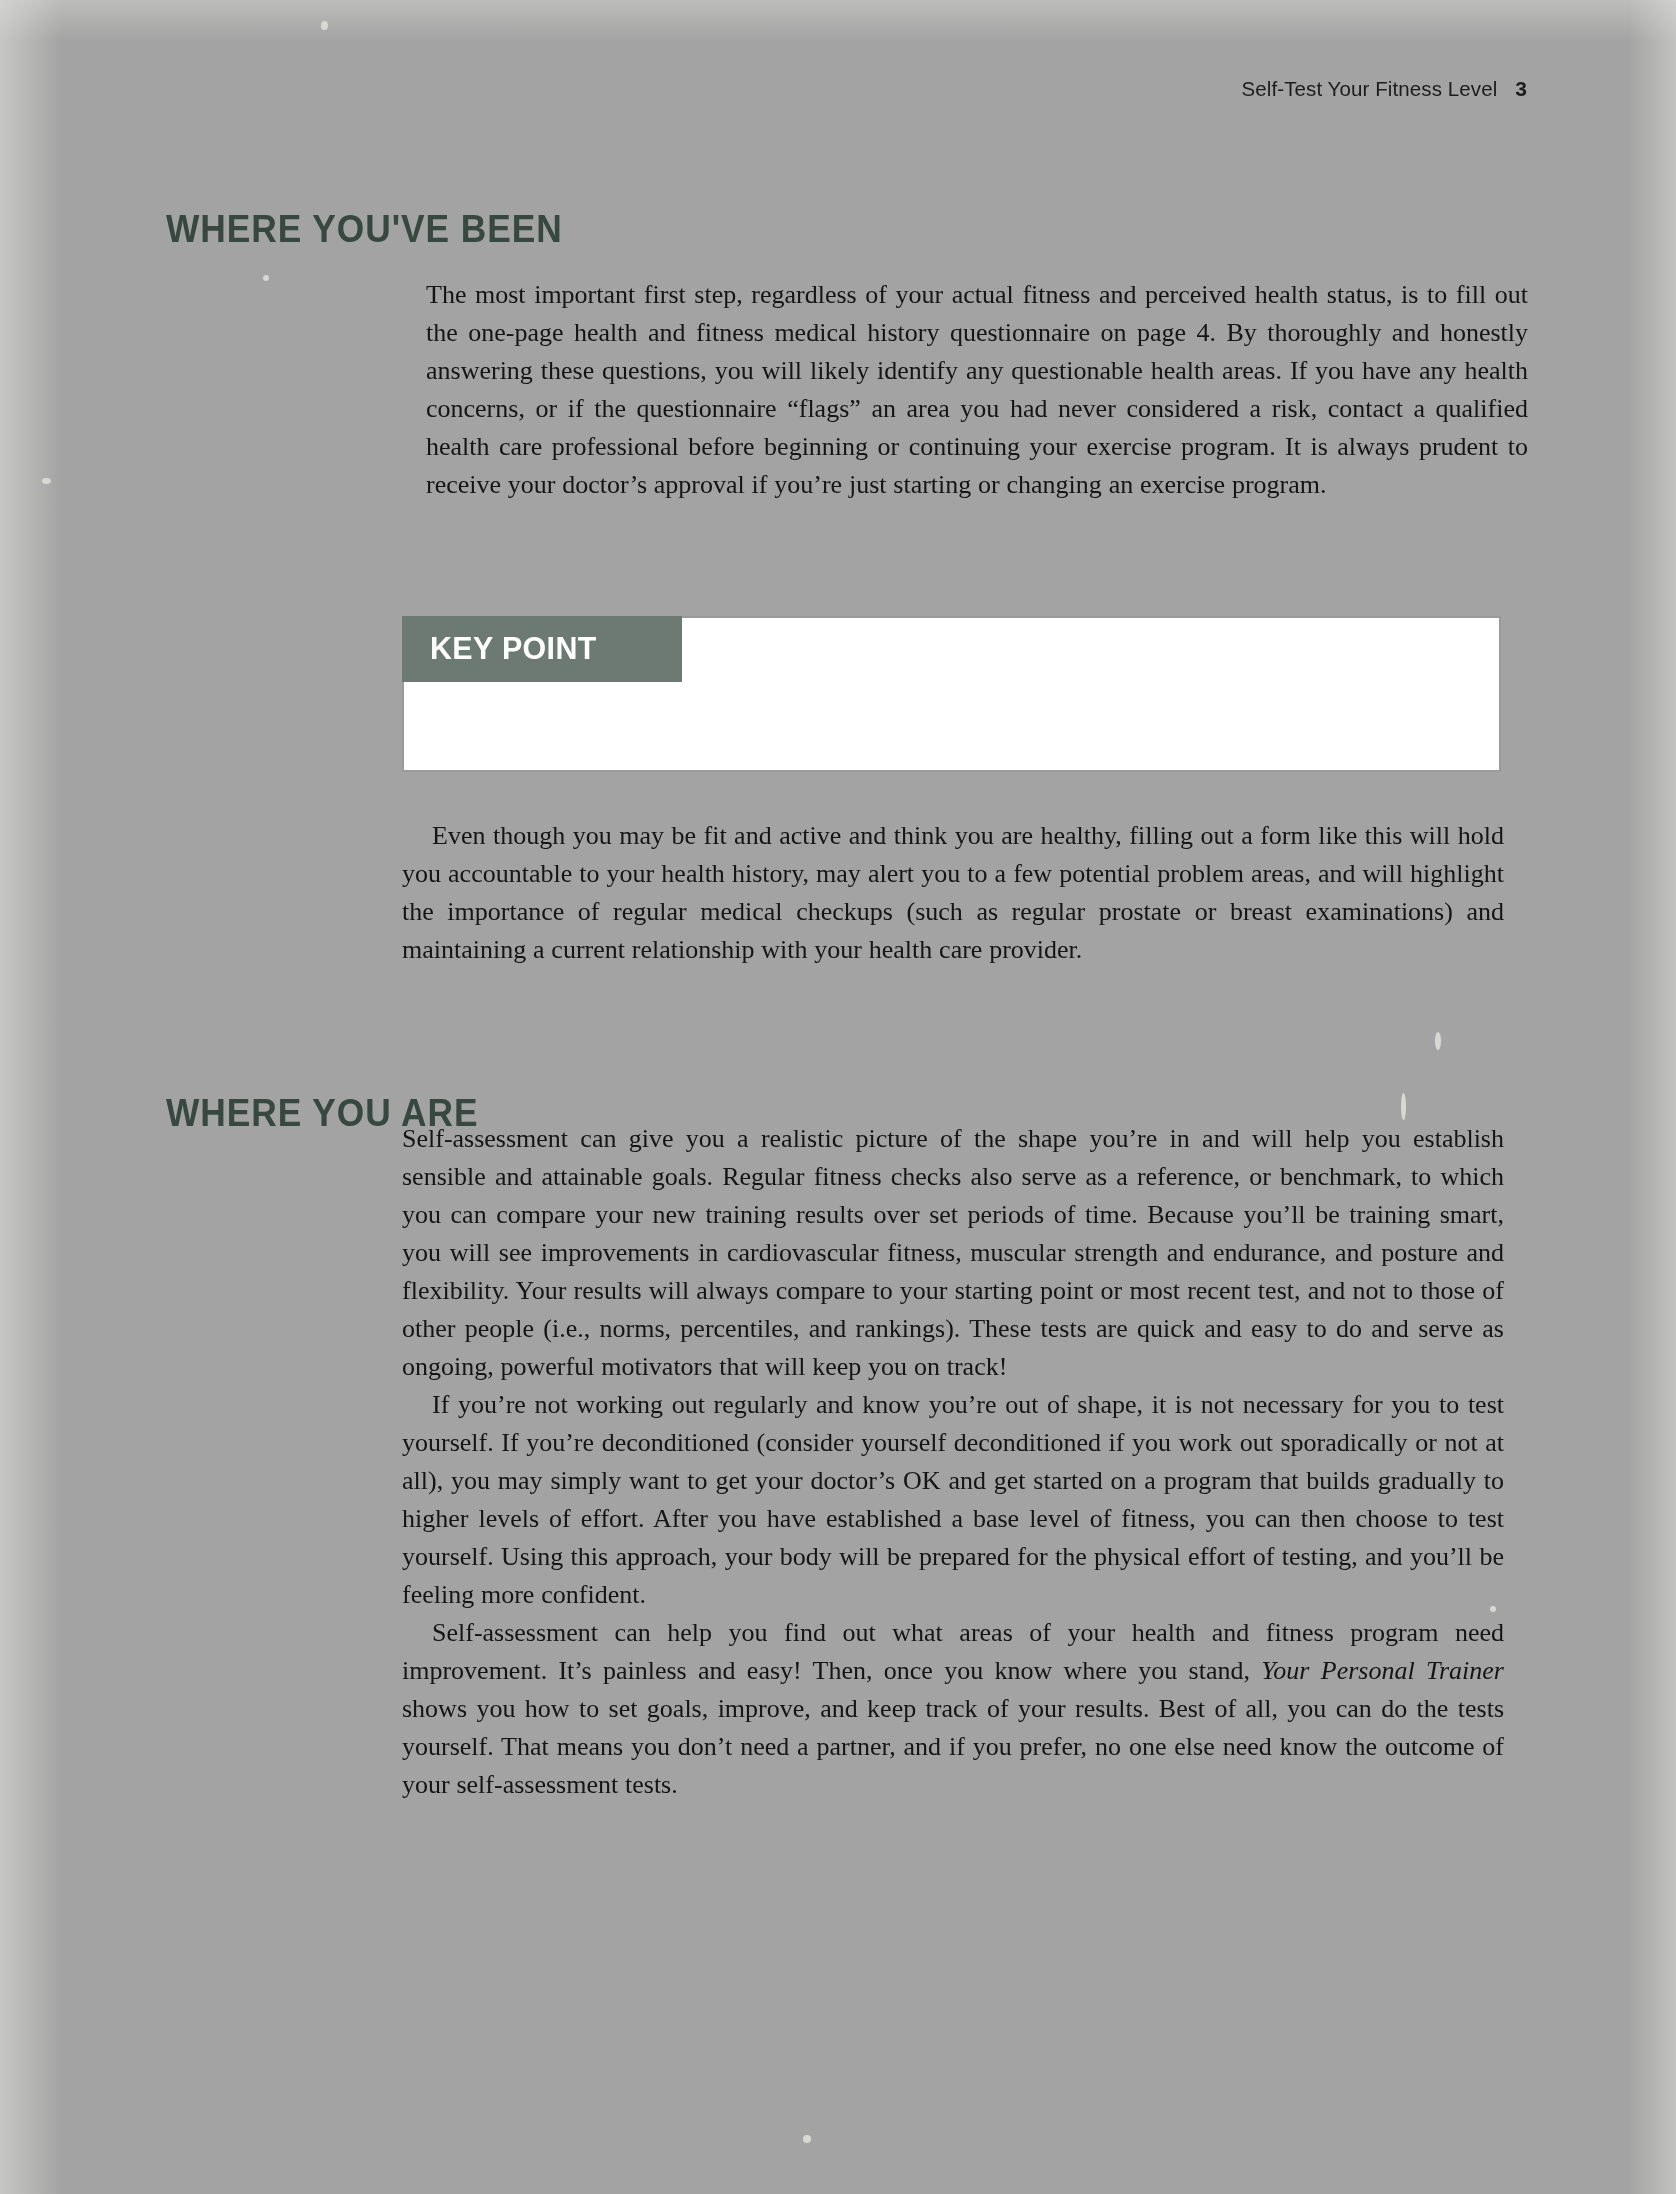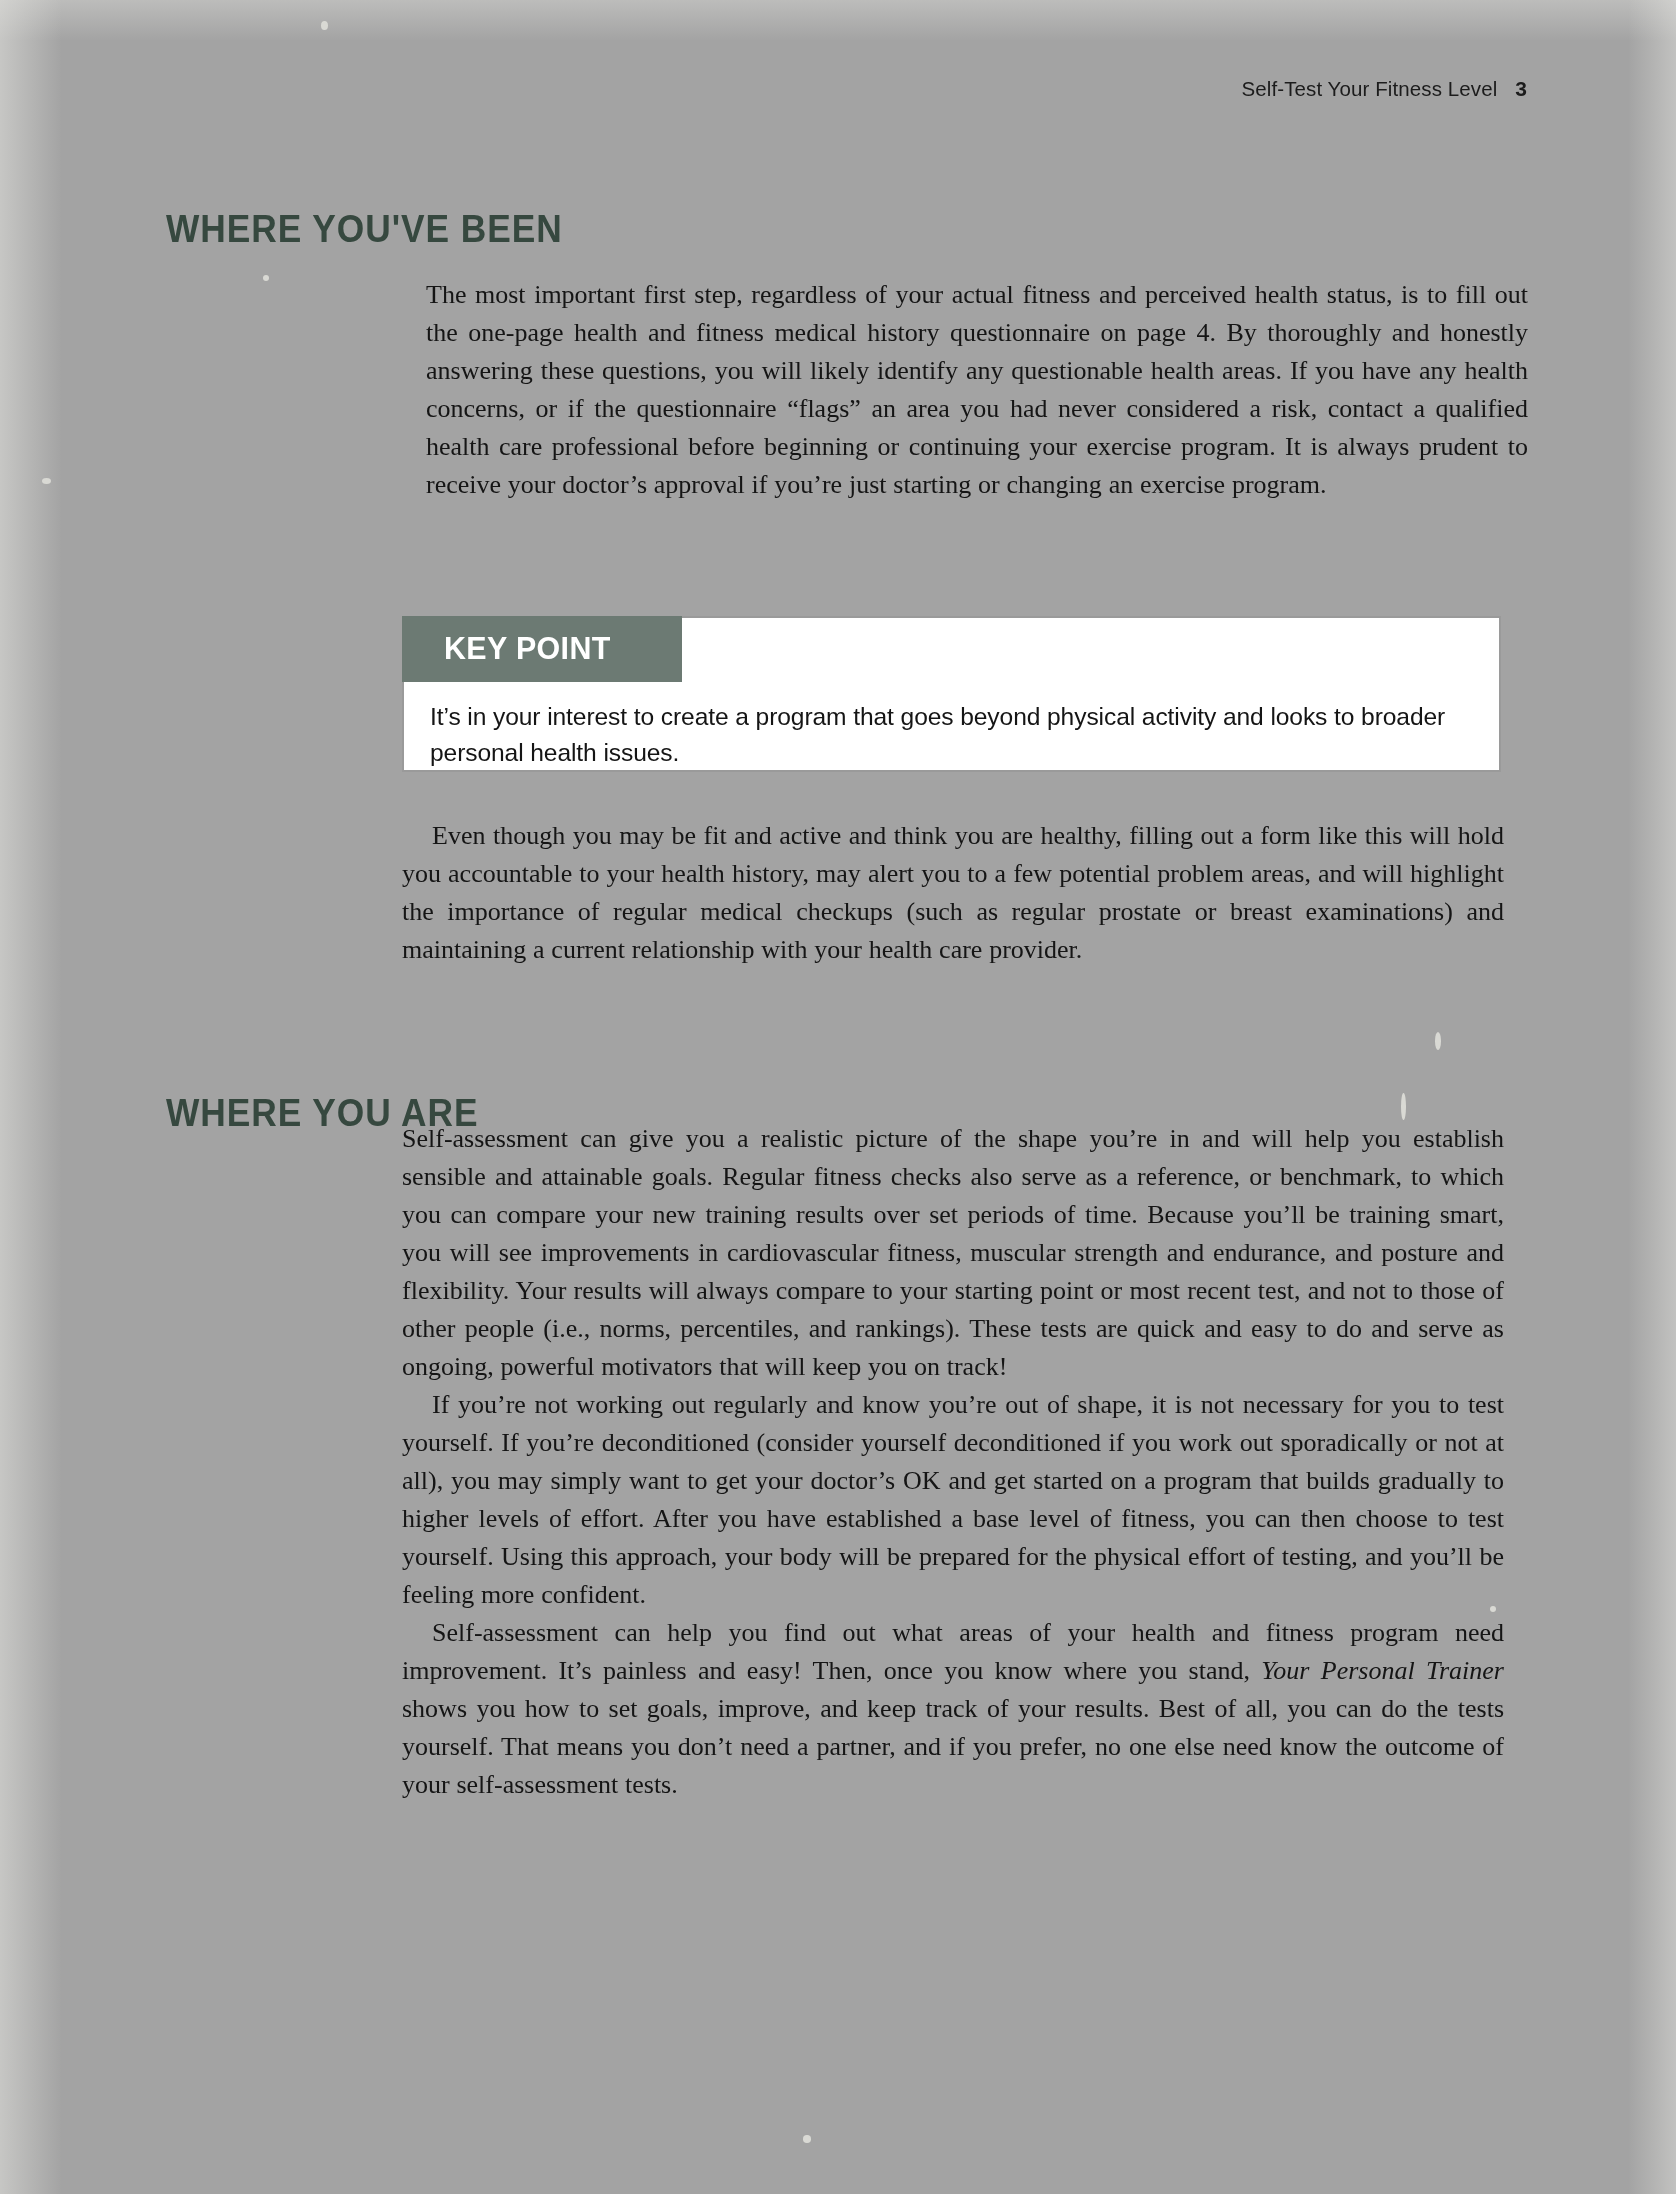--- a/index.html
+++ b/index.html
@@ -106,21 +106,21 @@
   }
   .keypoint-tab {
     position: absolute;
     left: -2.1px;
     top: -2.1px;
     width: 280px;
     height: 66px;
     background: #6c7a73;
     display: flex;
     align-items: center;
-    padding-left: 42px;
+    padding-left: 28px;
     box-sizing: border-box;
   }
   .keypoint-tab-label {
     color: #ffffff;
     font-family: "Liberation Sans", sans-serif;
     font-weight: bold;
     font-size: 32px;
     letter-spacing: 0.4px;
     transform: scaleX(0.95);
     transform-origin: left center;
@@ -159,21 +159,20 @@
   <h1 class="section-heading" id="heading-been">WHERE YOU'VE BEEN</h1>
 
   <div class="body-col" id="col-been">
     <p class="para">The most important first step, regardless of your actual fitness and perceived health status, is to fill out the one-page health and fitness medical history questionnaire on page 4. By thoroughly and honestly answering these questions, you will likely identify any questionable health areas. If you have any health concerns, or if the questionnaire “flags” an area you had never considered a risk, contact a qualified health care professional before beginning or continuing your exercise program. It is always prudent to receive your doctor’s approval if you’re just starting or changing an exercise program.</p>
   </div>
 
   <div class="keypoint">
     <div class="keypoint-tab">
       <span class="keypoint-tab-label">KEY POINT</span>
     </div>
-    <div class="keypoint-body">It’s in your interest to create a program that goes beyond physical activity and looks to broader personal health issues.</div>
   </div>
 
   <div class="body-col" style="top:817px;">
     <p class="para indent">Even though you may be fit and active and think you are healthy, filling out a form like this will hold you accountable to your health history, may alert you to a few potential problem areas, and will highlight the importance of regular medical checkups (such as regular prostate or breast examinations) and maintaining a current relationship with your health care provider.</p>
   </div>
 
   <h1 class="section-heading" id="heading-are">WHERE YOU ARE</h1>
 
   <div class="body-col" id="col-are">
     <p class="para">Self-assessment can give you a realistic picture of the shape you’re in and will help you establish sensible and attainable goals. Regular fitness checks also serve as a reference, or benchmark, to which you can compare your new training results over set periods of time. Because you’ll be training smart, you will see improvements in cardiovascular fitness, muscular strength and endurance, and posture and flexibility. Your results will always compare to your starting point or most recent test, and not to those of other people (i.e., norms, percentiles, and rankings). These tests are quick and easy to do and serve as ongoing, powerful motivators that will keep you on track!</p>

